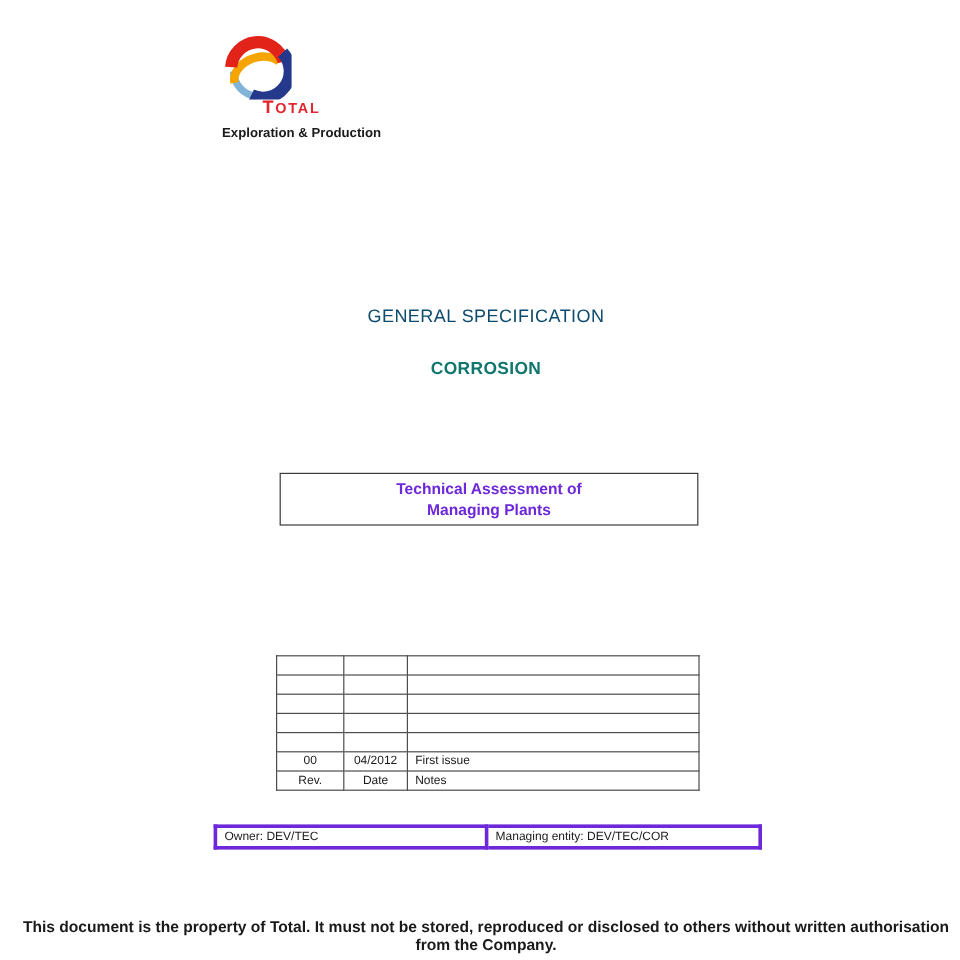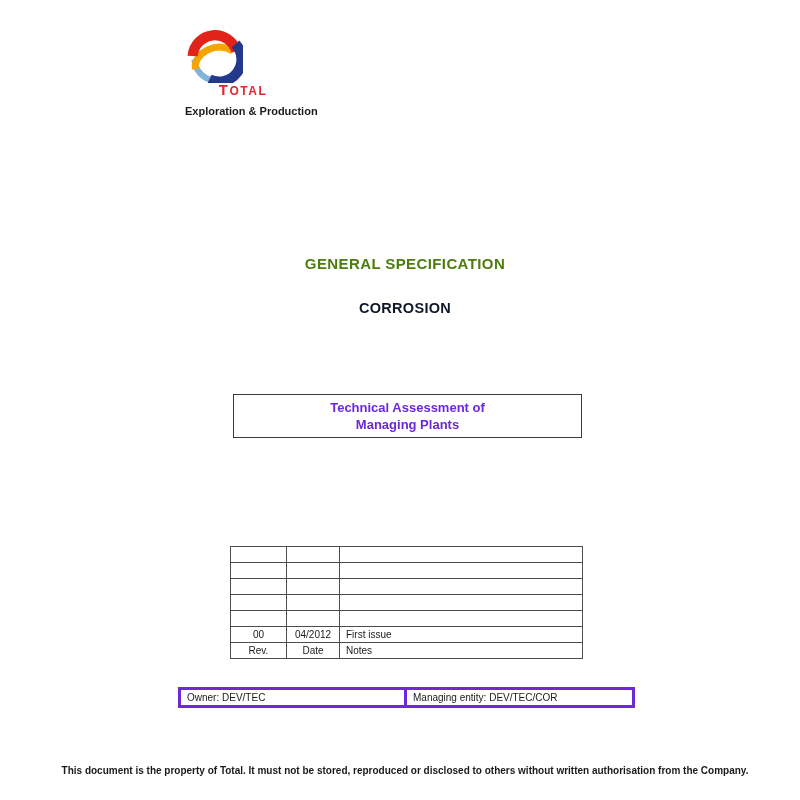--- a/index.html
+++ b/index.html
@@ -50,29 +50,29 @@
   
   .center-line {
     position: absolute;
     left: 10px;
     right: 0;
     text-align: center;
   }
   .title-main {
     top: 255px;
     font-size: 15px;
-    font-weight: bold;
-    color: #4d7c0f;
+    font-weight: normal;
+    color: #0c4a6e;
     letter-spacing: 0.4px;
   }
   .title-discipline {
     top: 300px;
     font-size: 14.5px;
     font-weight: bold;
-    color: #0f172a;
+    color: #0f766e;
     letter-spacing: 0.3px;
   }
   .title-docnum {
     top: 346px;
     font-size: 13.5px;
     font-weight: bold;
     color: #1a1a1a;
   }
 
   
@@ -138,21 +138,21 @@
     overflow: hidden;
   }
 
   
   .footer-notice {
     position: absolute;
     left: 10px;
     right: 0;
     top: 765px;
     text-align: center;
-    font-size: 10px;
+    font-size: 13px;
     font-weight: bold;
     color: #1a1a1a;
   }
 </style>
 </head>
 <body>
 
 <div class="page">
 
   <div>

